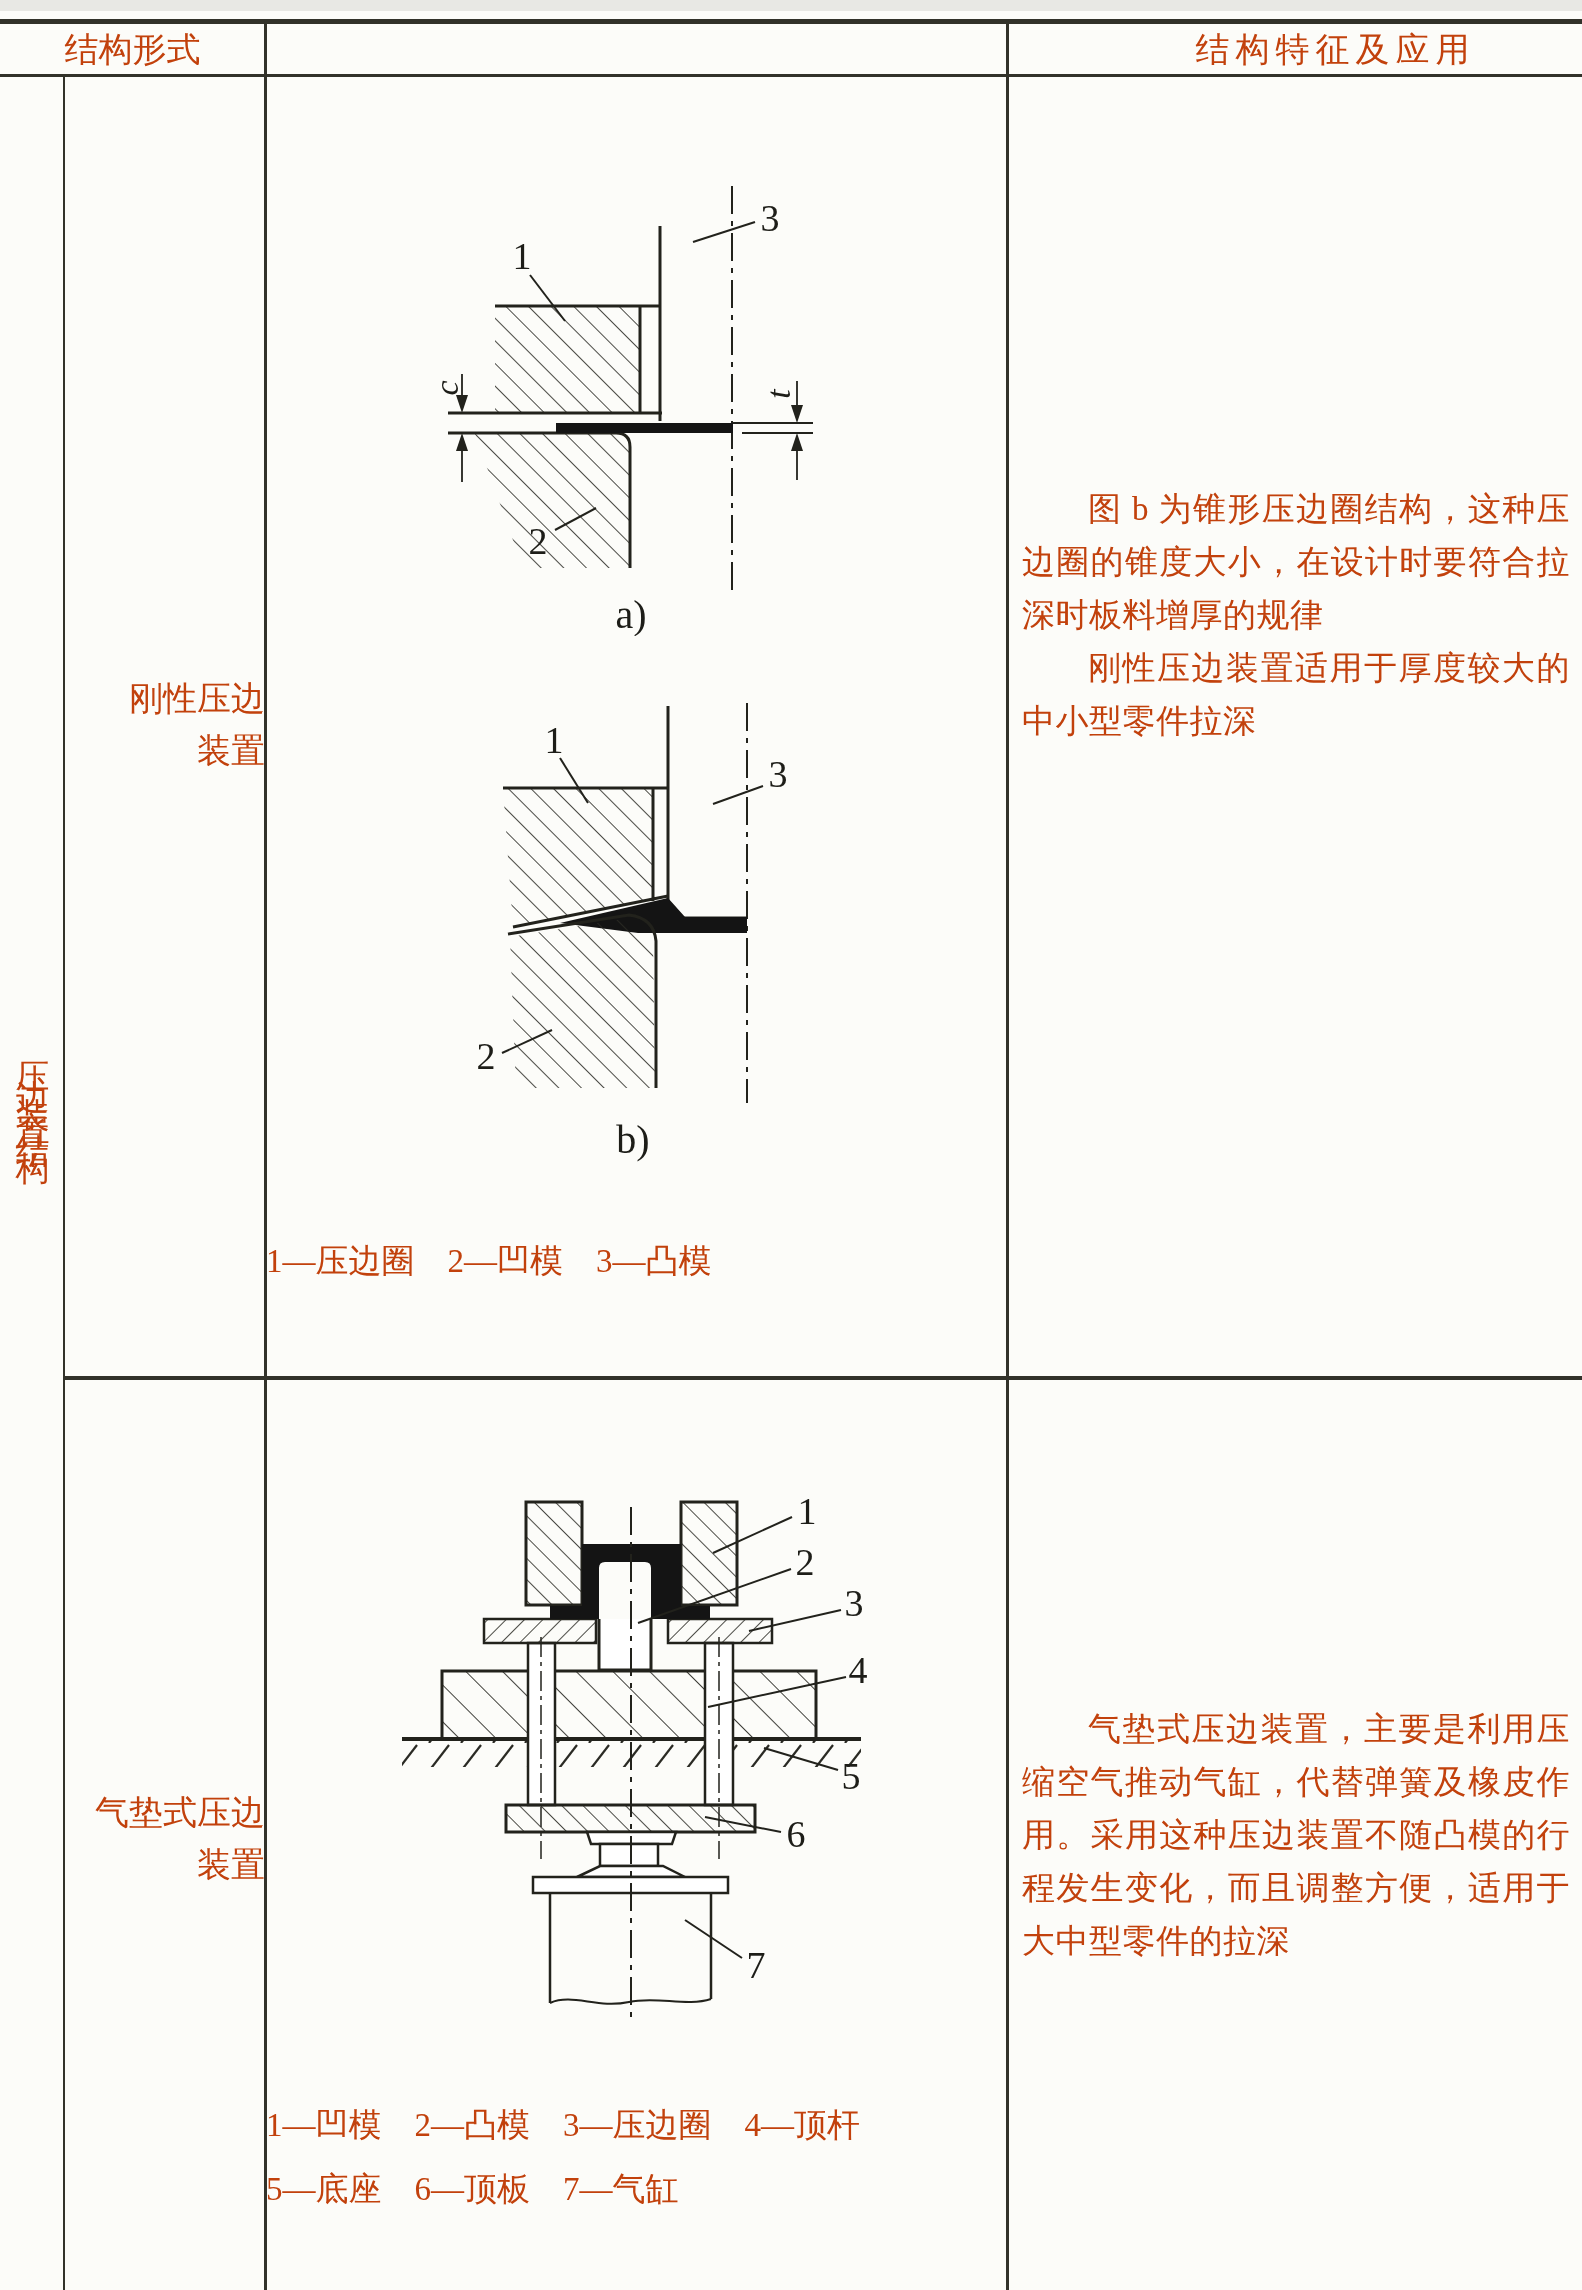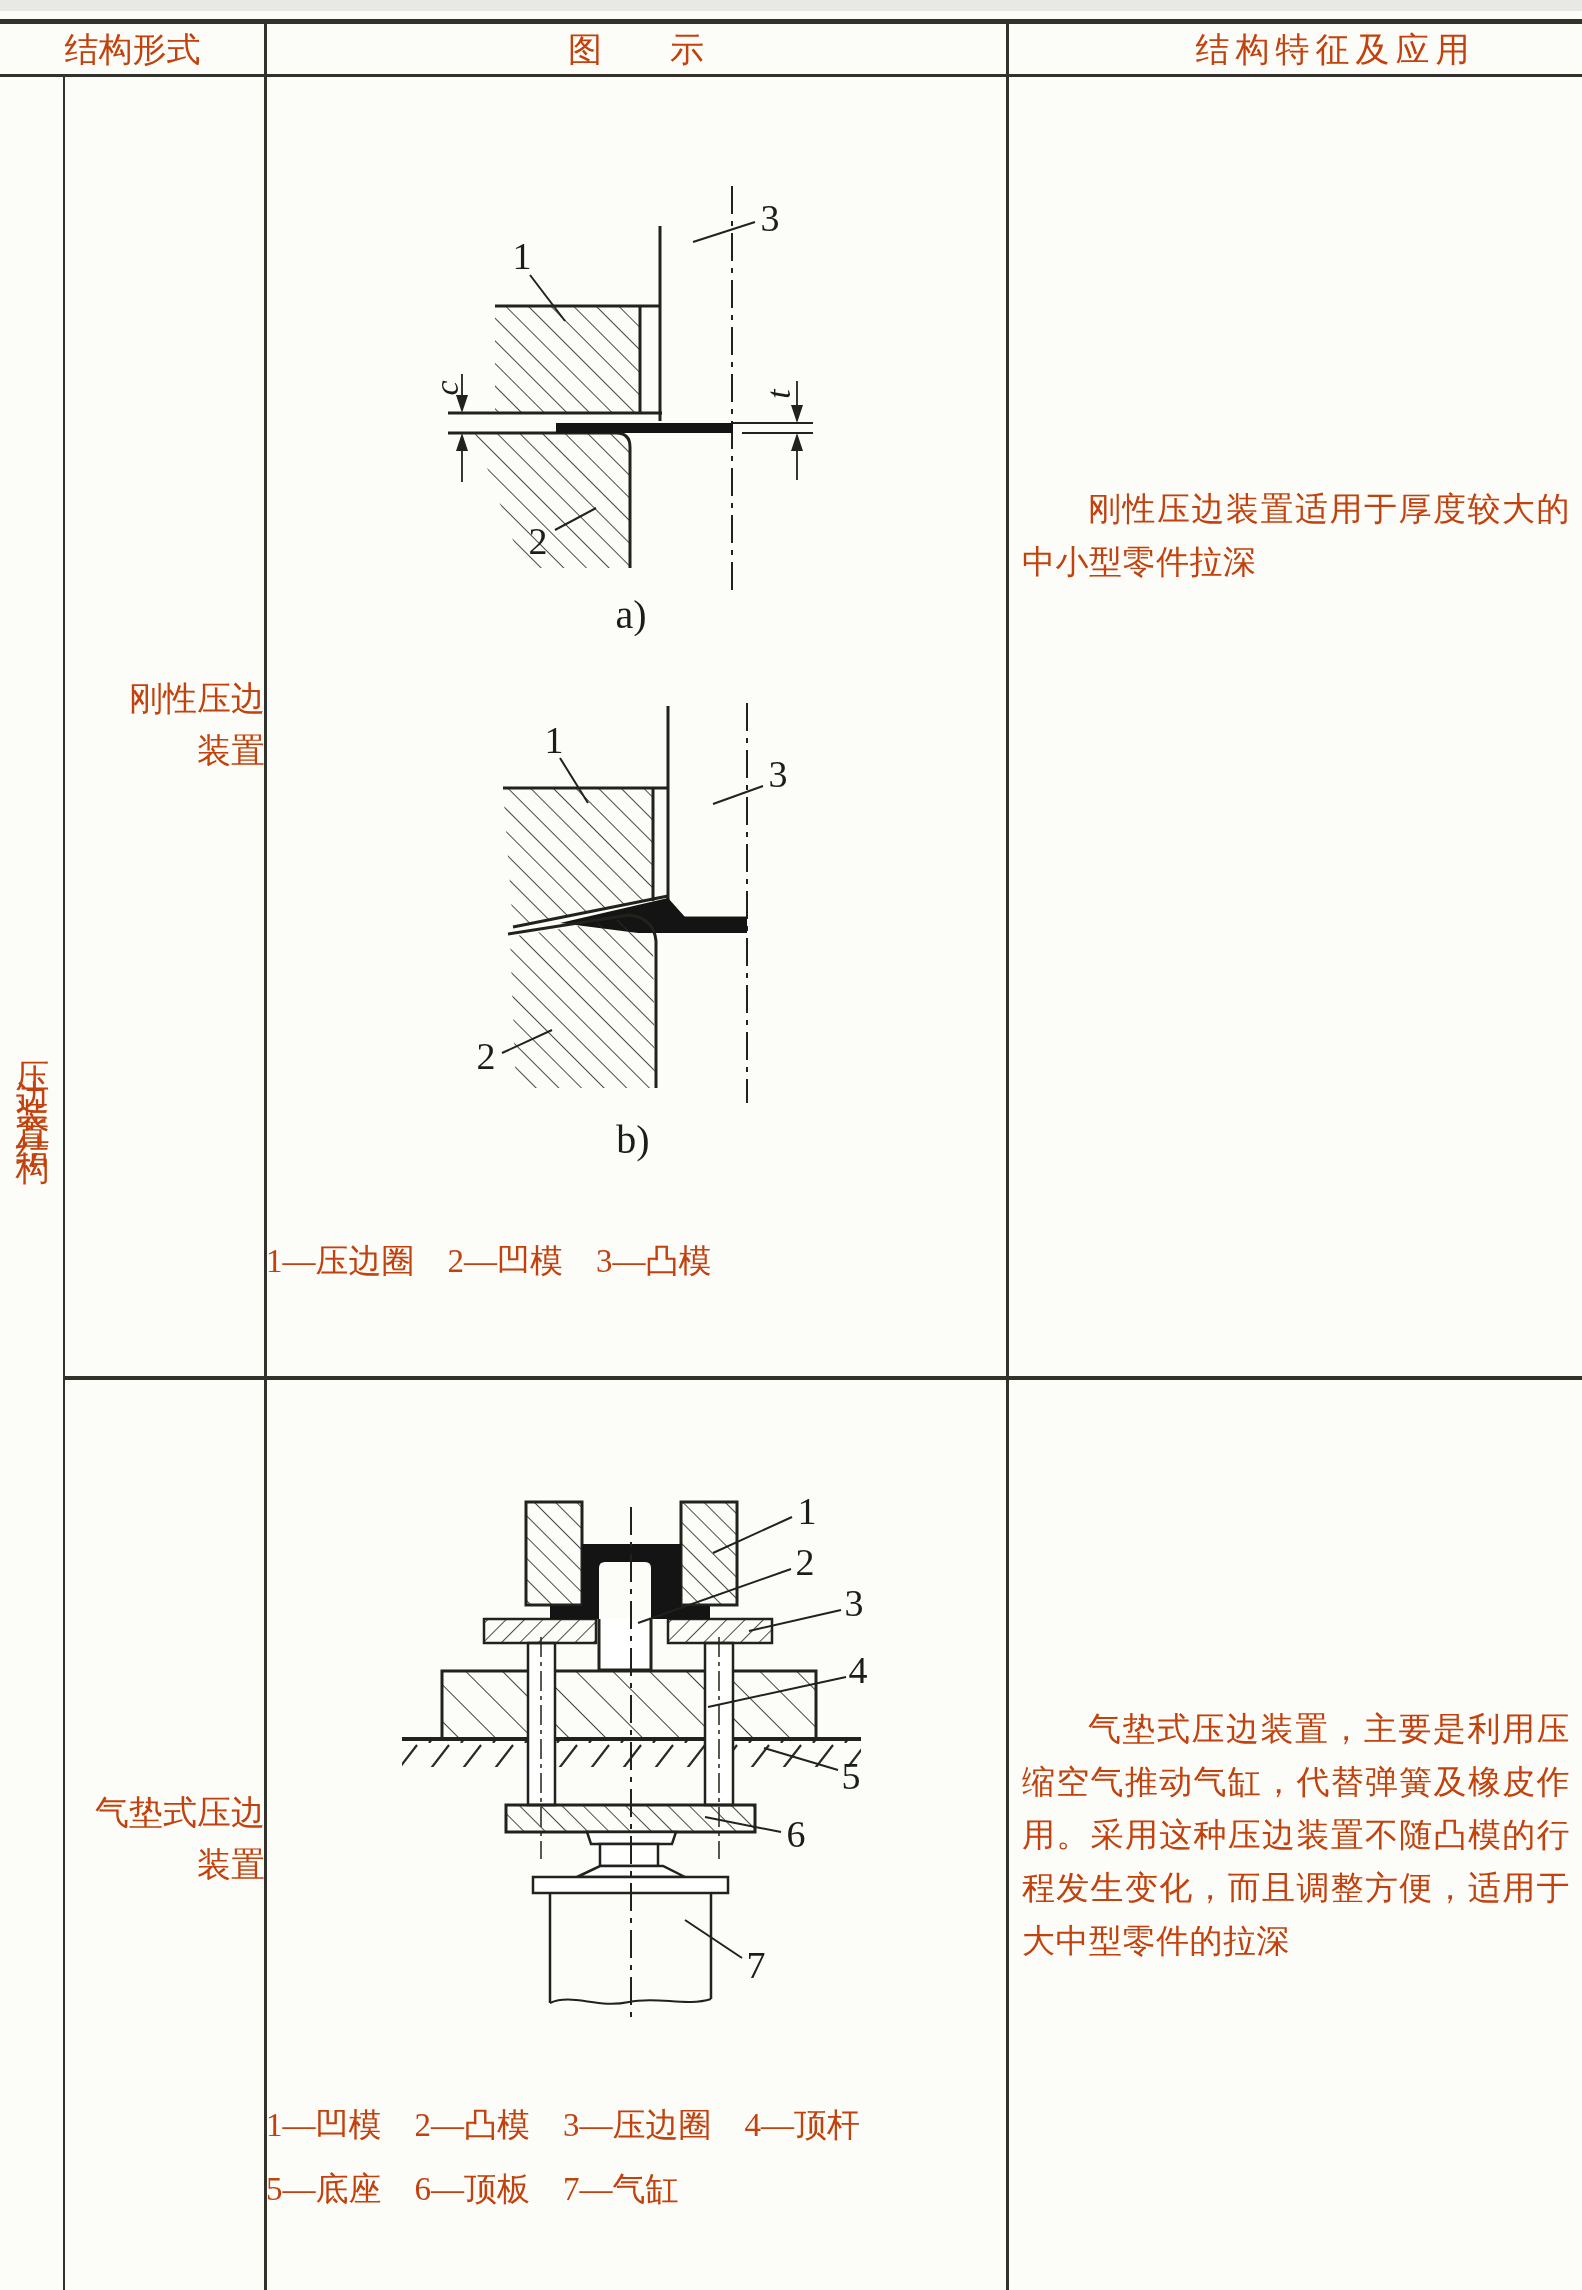--- a/index.html
+++ b/index.html
@@ -39,21 +39,20 @@
 
   <div class="hline" style="left:0;top:8px;width:1582px;height:5px;"></div>
   <div class="hline" style="left:0;top:63px;width:1582px;height:3px;"></div>
   <div class="hline" style="left:63px;top:1365px;width:1519px;height:4px;"></div>
   <div class="hline" style="left:0;top:2281px;width:1582px;height:4px;"></div>
   <div class="vline" style="left:63px;top:63px;width:2px;height:2222px;"></div>
   <div class="vline" style="left:264px;top:8px;width:3px;height:2277px;"></div>
   <div class="vline" style="left:1006px;top:8px;width:3px;height:2277px;"></div>
 
   <div class="cellhead" style="left:0;width:265px;">结构形式</div>
-  <div class="cellhead" style="left:266px;width:740px;">图　　示</div>
   <div class="cellhead" style="left:1009px;width:573px;letter-spacing:6px;padding-left:40px;">结构特征及应用</div>
 
   <div class="side-label">压边装置结构</div>
 
   <div class="form-label" style="left:64px;top:662px;width:201px;">
     <div>刚性压边</div>
     <div>装置</div>
   </div>
 
   <div class="form-label" style="left:64px;top:1776px;width:201px;">
@@ -129,20 +128,21 @@
     <line x1="383" y1="125" x2="333" y2="143" stroke="#22221c" stroke-width="2"></line>
     <text class="plabel" x="398" y="126" text-anchor="middle">3</text>
     <line x1="122" y1="392" x2="172" y2="369" stroke="#22221c" stroke-width="2"></line>
     <text class="plabel" x="106" y="408" text-anchor="middle">2</text>
     <text class="cap" x="253" y="492" text-anchor="middle">b)</text>
   </svg>
 
   <div class="legend" style="top:1230px;">1—压边圈　2—凹模　3—凸模</div>
 
   <div class="features" style="top:472px;">
+    <p>图 b 为锥形压边圈结构，这种压边圈的锥度大小，在设计时要符合拉深时板料增厚的规律</p>
     <p>刚性压边装置适用于厚度较大的中小型零件拉深</p>
   </div>
 
   <svg style="left:395px;top:1480px;" width="480" height="545" viewBox="0 0 480 545">
     <defs>
       <pattern id="patC" width="15" height="15" patternUnits="userSpaceOnUse" patternTransform="rotate(-45)">
         <line x1="0" y1="0" x2="0" y2="15" stroke="#2a2a24" stroke-width="1.7"></line>
       </pattern>
       <pattern id="patCw" width="26" height="26" patternUnits="userSpaceOnUse" patternTransform="rotate(-45)">
         <line x1="0" y1="0" x2="0" y2="26" stroke="#2a2a24" stroke-width="1.8"></line>

